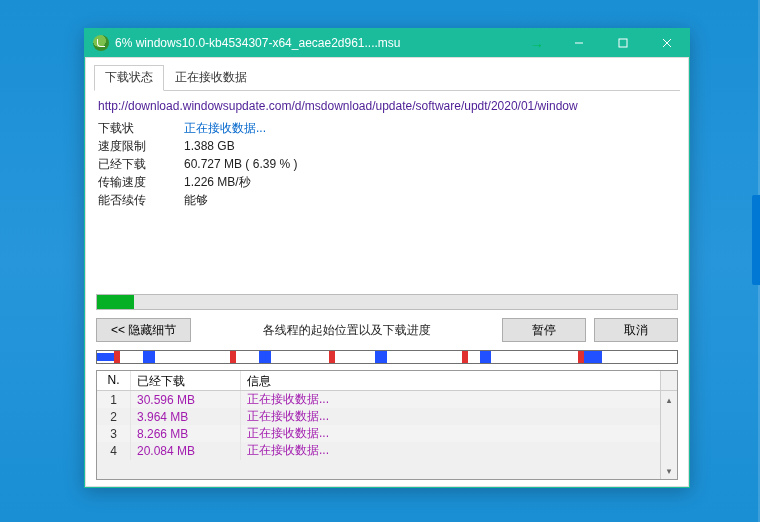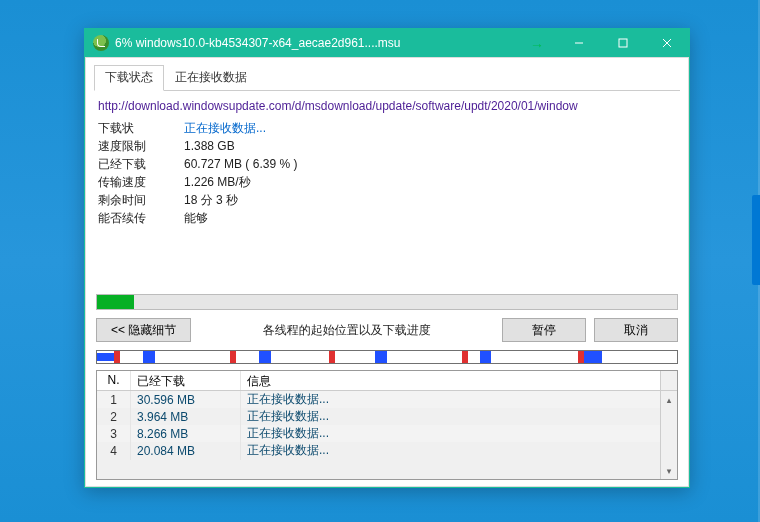--- a/index.html
+++ b/index.html
@@ -119,21 +119,21 @@
     position:absolute; left:0; right:0; height:17px;
     display:flex; align-items:center; justify-content:center;
     font-size:9px; color:#666;
   }
   .col-scroll .up { top:0; } .col-scroll .down { bottom:0; }
 
   .tbody { flex:1; overflow:hidden; background:#f0f0f0; }
   .trow { display:flex; height:17px; align-items:center; background:#f0f0f0; }
   .trow:nth-child(odd){ background:#f3f3f3; }
   .trow .td.col-n  { text-align:center; color:#333; }
-  .trow .td.col-dl, .trow .td.col-info { color:#0c4a6e; }
+  .trow .td.col-dl, .trow .td.col-info { color:#a21caf; }
   .tbody-wrap { display:flex; height:100%; }
   .tbody-inner { flex:1; }
 </style>
 </head>
 <body>
 
 <div class="desktop-edge"></div>
 <div class="desktop-tab"></div>
 
 <div class="window">
@@ -178,24 +178,20 @@
         <div class="info-label">速度限制</div>
         <div class="info-value">1.388  GB</div>
       </div>
       <div class="info-row">
         <div class="info-label">已经下载</div>
         <div class="info-value">60.727  MB  ( 6.39 % )</div>
       </div>
       <div class="info-row">
         <div class="info-label">传输速度</div>
         <div class="info-value">1.226  MB/秒</div>
-      </div>
-      <div class="info-row">
-        <div class="info-label">剩余时间</div>
-        <div class="info-value">18 分 3 秒</div>
       </div>
       <div class="info-row">
         <div class="info-label">能否续传</div>
         <div class="info-value">能够</div>
       </div>
     </div>
 
     <div class="spacer"></div>
 
     <div class="progress-area">

